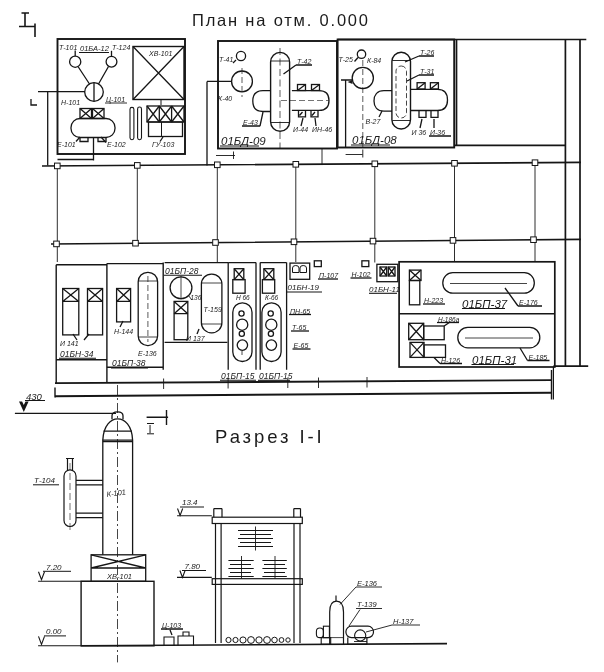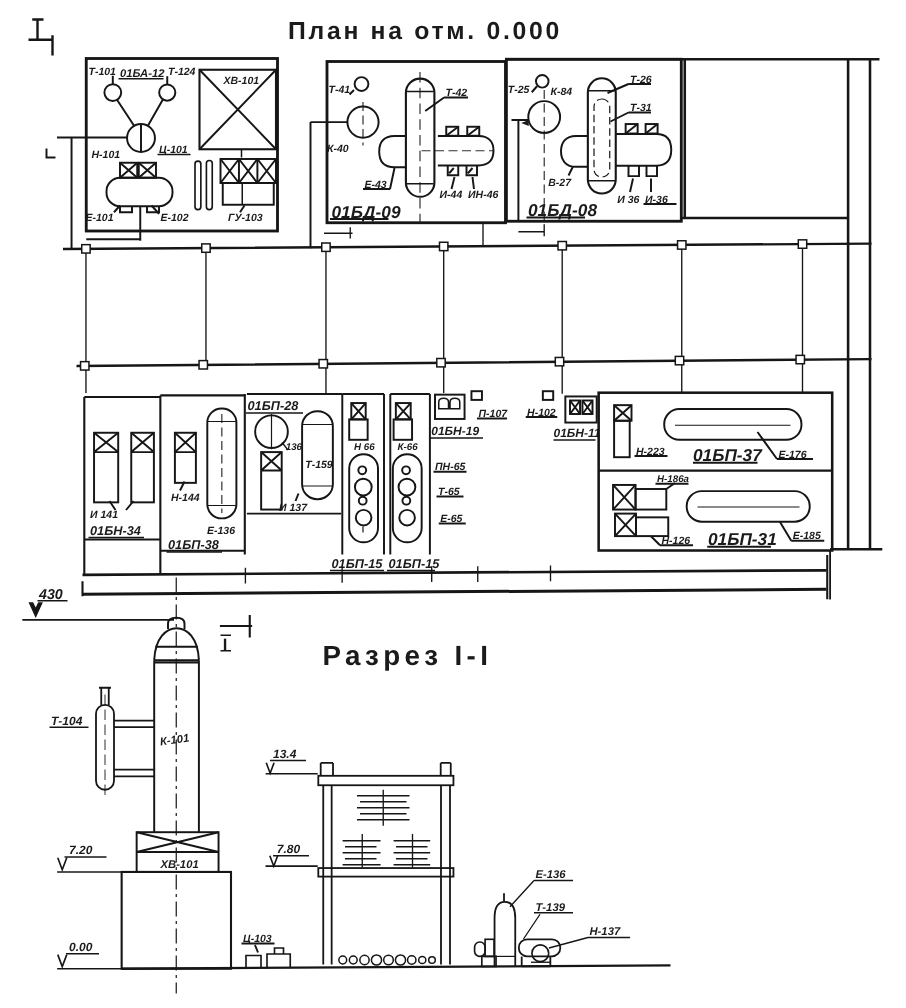--- a/index.html
+++ b/index.html
@@ -1,16 +1,16 @@
 <!DOCTYPE html>
 <html><head>
 <meta charset="utf-8">
 <style>
   html,body{margin:0;padding:0;background:#ffffff;}
-  .w{width:604px;height:672px;position:relative;font-family:"Liberation Sans",sans-serif;font-weight:bold;}
+  .w{width:604px;height:672px;position:relative;font-family:"Liberation Sans",sans-serif;}
   svg{position:absolute;left:0;top:0;}
   text{fill:#1b1b1b;font-family:"Liberation Sans",sans-serif;}
   .tag{font-style:italic;-webkit-text-stroke:0.25px #1c1c1c;}
 </style>
 </head>
 <body>
 <div class="w">
 <svg width="604" height="672" viewBox="0 0 604 672" fill="none" stroke="#161616" stroke-width="1.3">
 
 <g stroke="none">

